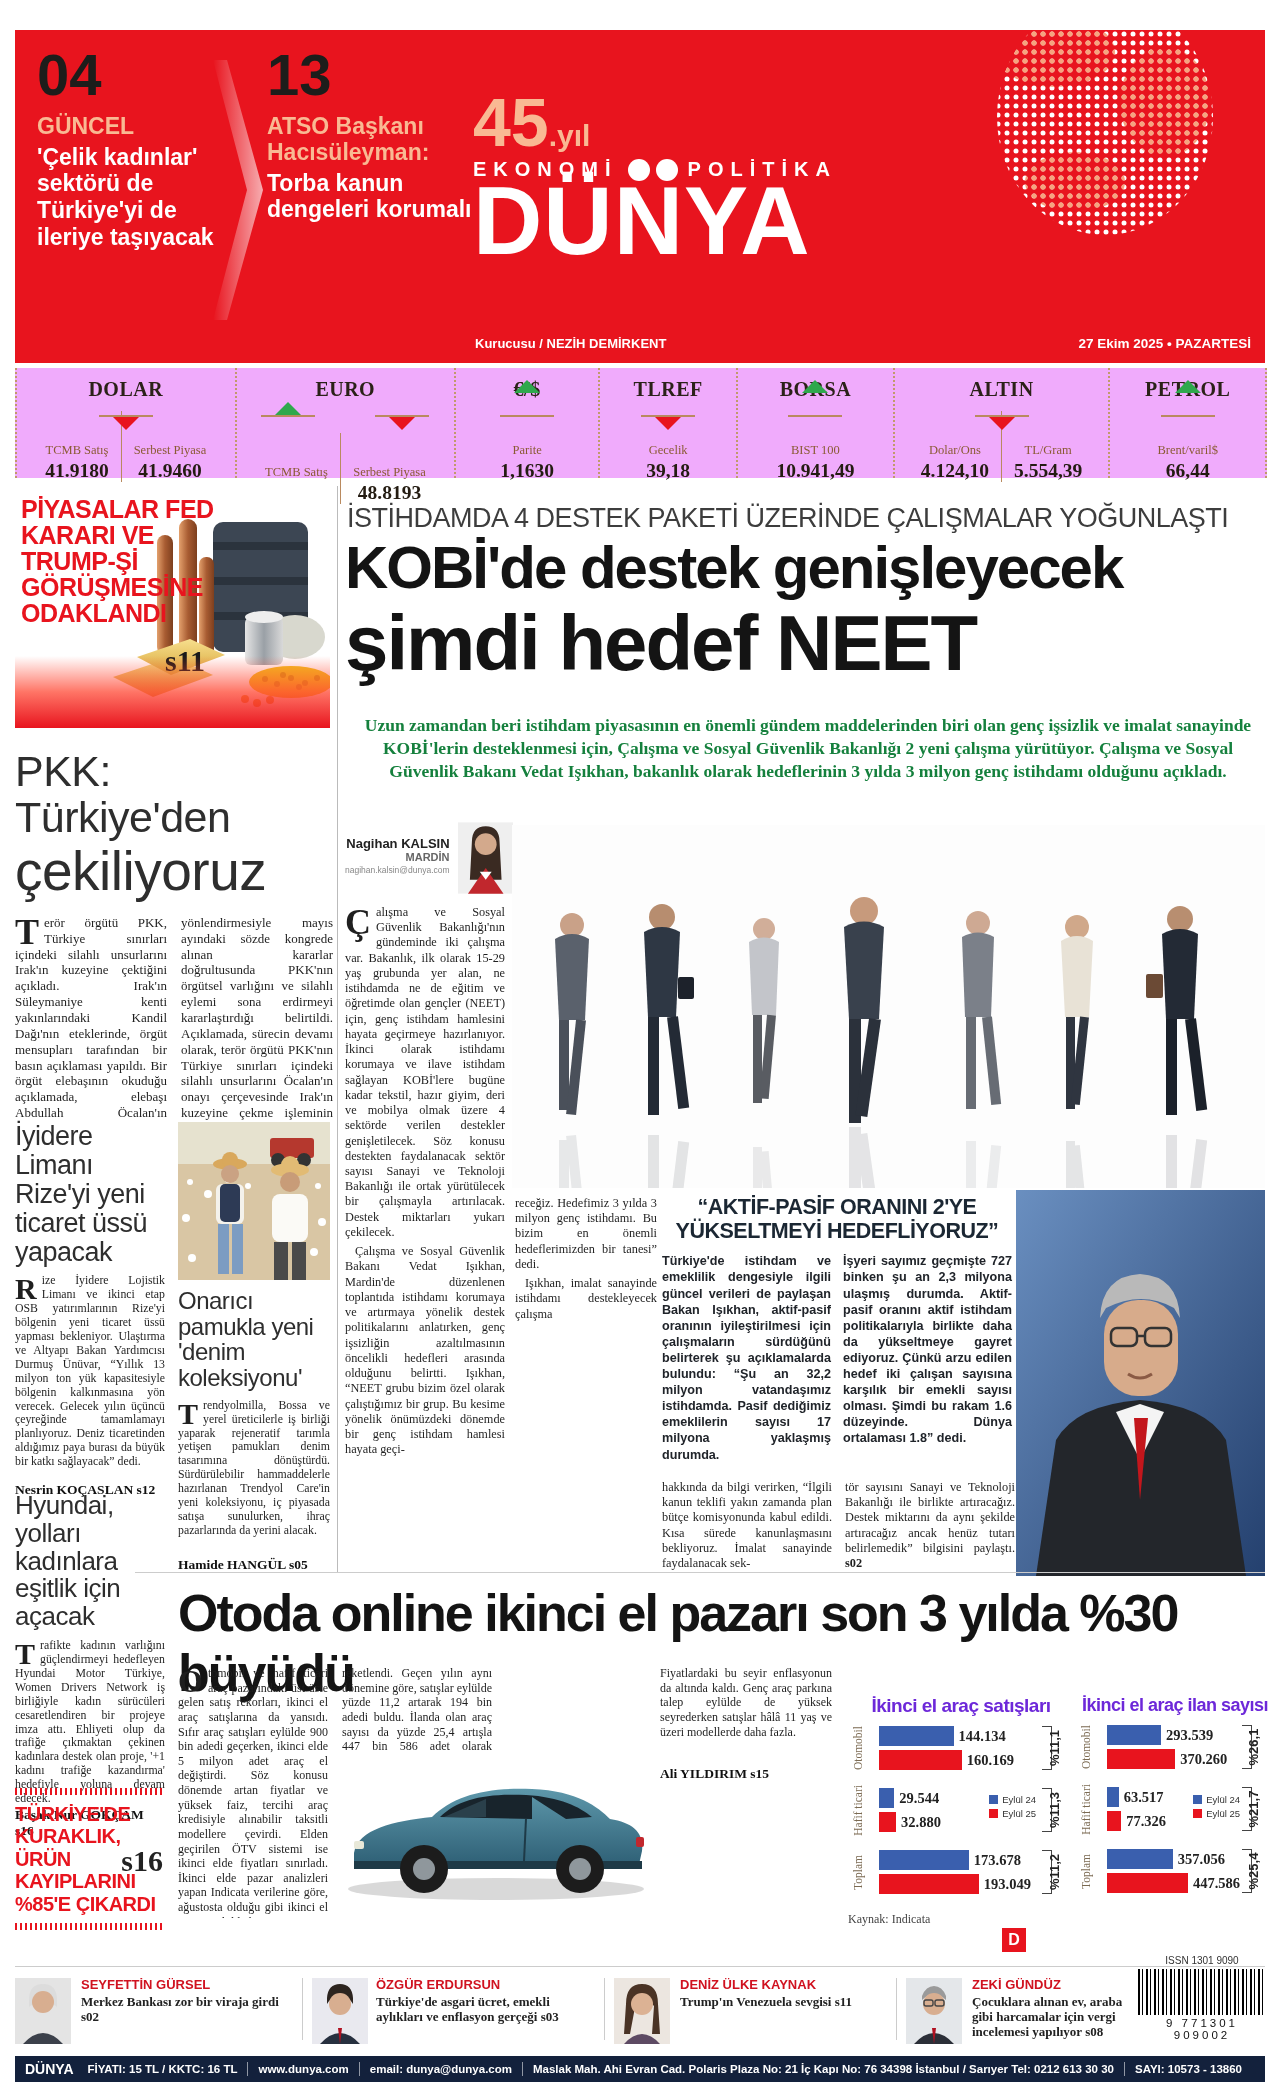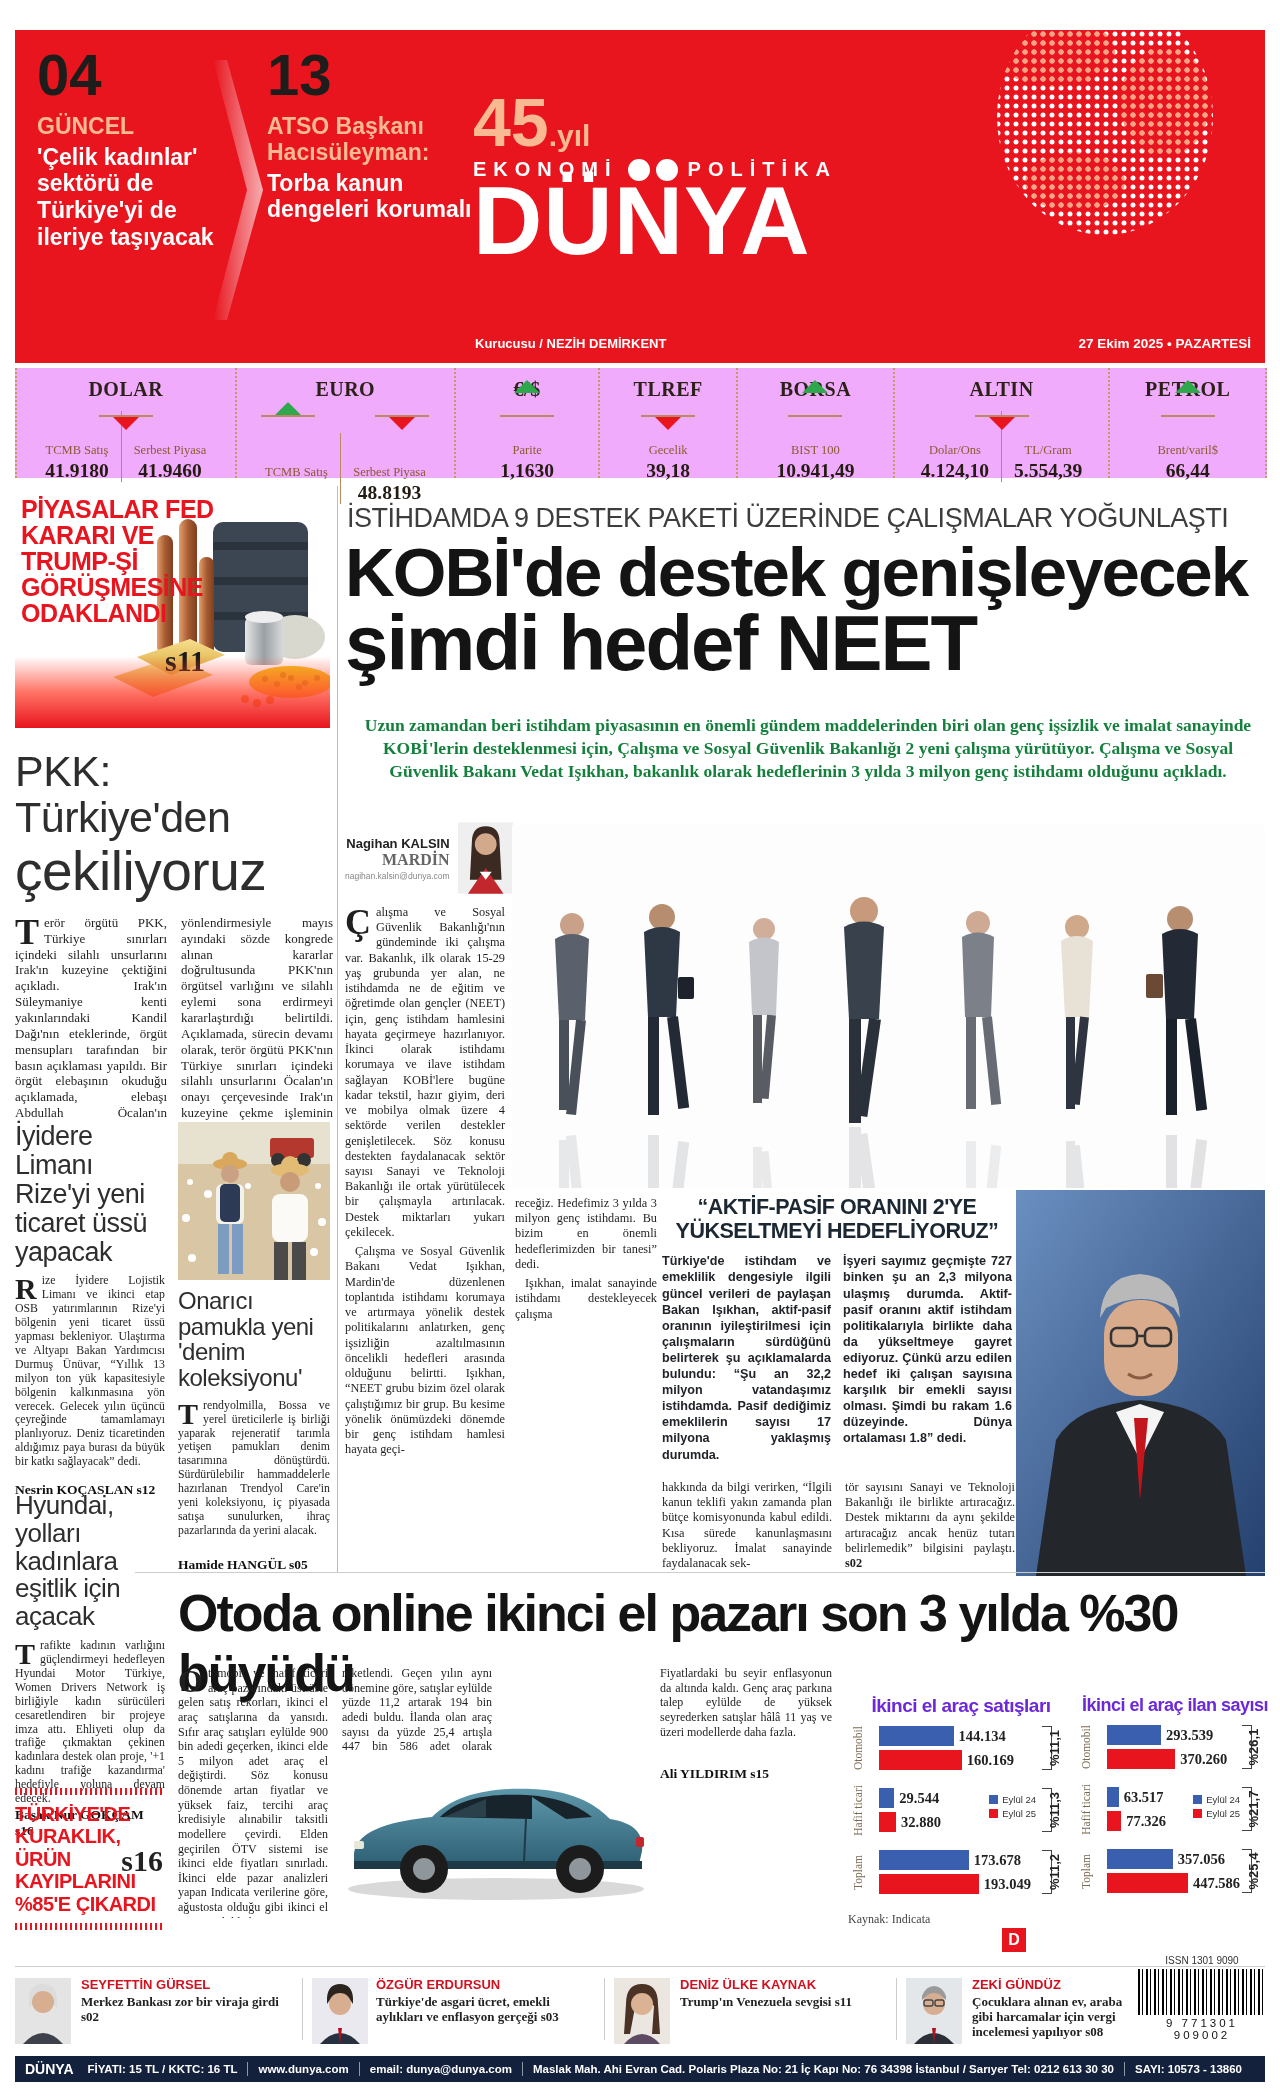--- a/index.html
+++ b/index.html
@@ -44,27 +44,27 @@
   .softhead{font-weight:400;color:#2e2e2e;line-height:1.07;letter-spacing:-.5px;}
   .rule{position:absolute;background:#bbb;}
   
   #promo{position:absolute;left:15px;top:486px;width:315px;height:242px;overflow:hidden;background:#fff;}
   #promo .hl{position:absolute;left:6px;top:10px;width:215px;font-size:25px;font-weight:800;color:#e8141e;line-height:1.04;letter-spacing:-.5px;z-index:2;}
   #promo .pg{position:absolute;left:150px;top:158px;font-family:"Liberation Serif",serif;font-weight:700;font-size:30px;color:#1a1a1a;z-index:2;}
   #promo svg{position:absolute;right:0;bottom:16px;z-index:1;}
   #promo .grad{position:absolute;left:0;right:0;bottom:0;height:72px;background:linear-gradient(to bottom,rgba(255,70,50,0),rgba(255,70,50,.75),#e8141e);z-index:3;}
   
   #kicker{position:absolute;left:347px;top:503px;width:918px;font-size:27px;font-weight:500;color:#3d3d3d;letter-spacing:-.5px;}
-  #h1{position:absolute;left:345px;top:533px;font-size:69px;font-weight:800;color:#141414;letter-spacing:-2px;}
+  #h1{position:absolute;left:345px;top:533px;font-size:60px;font-weight:800;color:#141414;letter-spacing:-2px;}
   #h2{position:absolute;left:345px;top:598px;font-size:78px;font-weight:800;color:#141414;letter-spacing:-2px;}
   #lead{position:absolute;left:352px;top:714px;width:912px;text-align:center;font-family:"Liberation Serif",serif;font-weight:700;font-size:17.5px;line-height:1.32;color:#15803d;}
   #mbyline{position:absolute;left:345px;top:822px;width:168px;display:flex;gap:8px;justify-content:flex-end;}
   #mbyline .t{text-align:right;padding-top:14px;}
   #mbyline .n{font-size:13px;font-weight:700;color:#222;}
-  #mbyline .c{font-size:16px;font-weight:700;color:#666;font-family:Liberation Serif, serif;}
+  #mbyline .c{font-size:11px;font-weight:700;color:#666;}
   #mbyline .e{font-size:8.5px;color:#888;margin-top:2px;}
   
   #quote{position:absolute;left:662px;top:1196px;width:350px;}
   #quote .qt{text-align:center;font-size:21.5px;font-weight:800;color:#1b2733;line-height:1.1;letter-spacing:-.5px;}
   #quote .qcols{display:flex;gap:12px;margin-top:10px;}
   #quote .qc{flex:1;font-size:12.6px;font-weight:700;color:#20242a;line-height:1.28;text-align:justify;}
   
   #otoh{position:absolute;left:178px;top:1583px;width:1090px;font-size:52px;font-weight:800;color:#141414;letter-spacing:-2px;}
   .chart{position:absolute;width:215px;}
   .ctitle{text-align:center;color:#6d28d9;font-weight:800;font-size:19px;letter-spacing:-.5px;}
@@ -402,21 +402,21 @@
     <div class="byline">Başak Nur GÖKÇAM s16</div>
   </div>
 
   <div id="drought" style="height:100px;">
     <div class="ticks"></div>
     <div class="dt">TÜRKİYE'DE KURAKLIK, ÜRÜN KAYIPLARINI %85'E ÇIKARDI</div>
     <div class="pg">s16</div>
     <div class="ticks"></div>
   </div>
 
-  <div id="kicker">İSTİHDAMDA 9 DESTEK PAKETİ ÜZERİNDE ÇALIŞMALAR YOĞUNLAŞTI</div>
+  <div id="kicker">İSTİHDAMDA 4 DESTEK PAKETİ ÜZERİNDE ÇALIŞMALAR YOĞUNLAŞTI</div>
   <div id="h1">KOBİ'de destek genişleyecek</div>
   <div id="h2">şimdi hedef NEET</div>
   <div id="lead">Uzun zamandan beri istihdam piyasasının en önemli gündem maddelerinden biri olan genç işsizlik ve imalat sanayinde KOBİ'lerin desteklenmesi için, Çalışma ve Sosyal Güvenlik Bakanlığı 2 yeni çalışma yürütüyor. Çalışma ve Sosyal Güvenlik Bakanı Vedat Işıkhan, bakanlık olarak hedeflerinin 3 yılda 3 milyon genç istihdamı olduğunu açıkladı.</div>
 
   <div id="mbyline">
     <div class="t">
       <div class="n">Nagihan KALSIN</div>
       <div class="c">MARDİN</div>
       <div class="e">nagihan.kalsin@dunya.com</div>
     </div>

